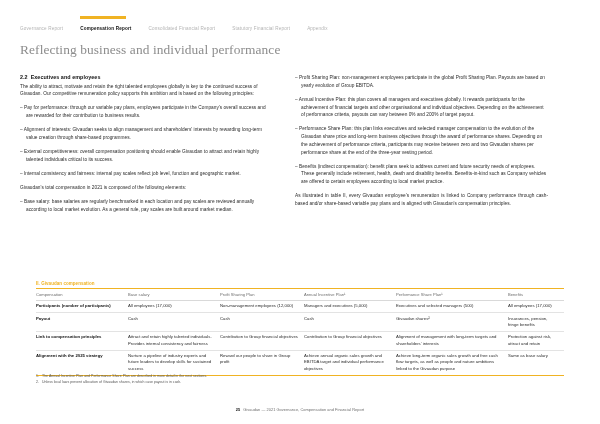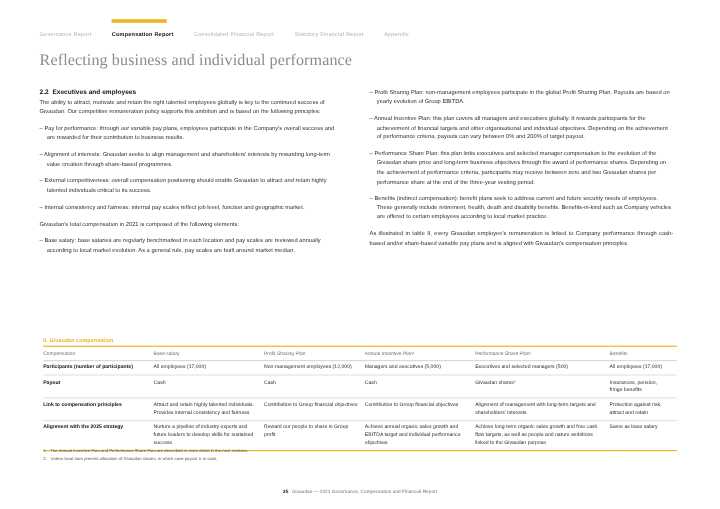--- a/index.html
+++ b/index.html
@@ -3,21 +3,21 @@
 <meta charset="utf-8">
 <style>
   * { box-sizing: border-box; margin: 0; padding: 0; }
   html, body {
     width: 600px; height: 424px;
     background: #ffffff;
     font-family: "Liberation Sans", sans-serif;
     color: #1a1a1a;
     overflow: hidden;
   }
-  .page { position: relative; width: 600px; height: 424px; padding: 0 33px; }
+  .page { position: relative; width: 600px; height: 424px; padding: 0 20px; }
 
   
   .topnav {
     position: relative;
     display: flex;
     align-items: flex-start;
     gap: 17px;
     padding-top: 21px;
     height: 33px;
   }

